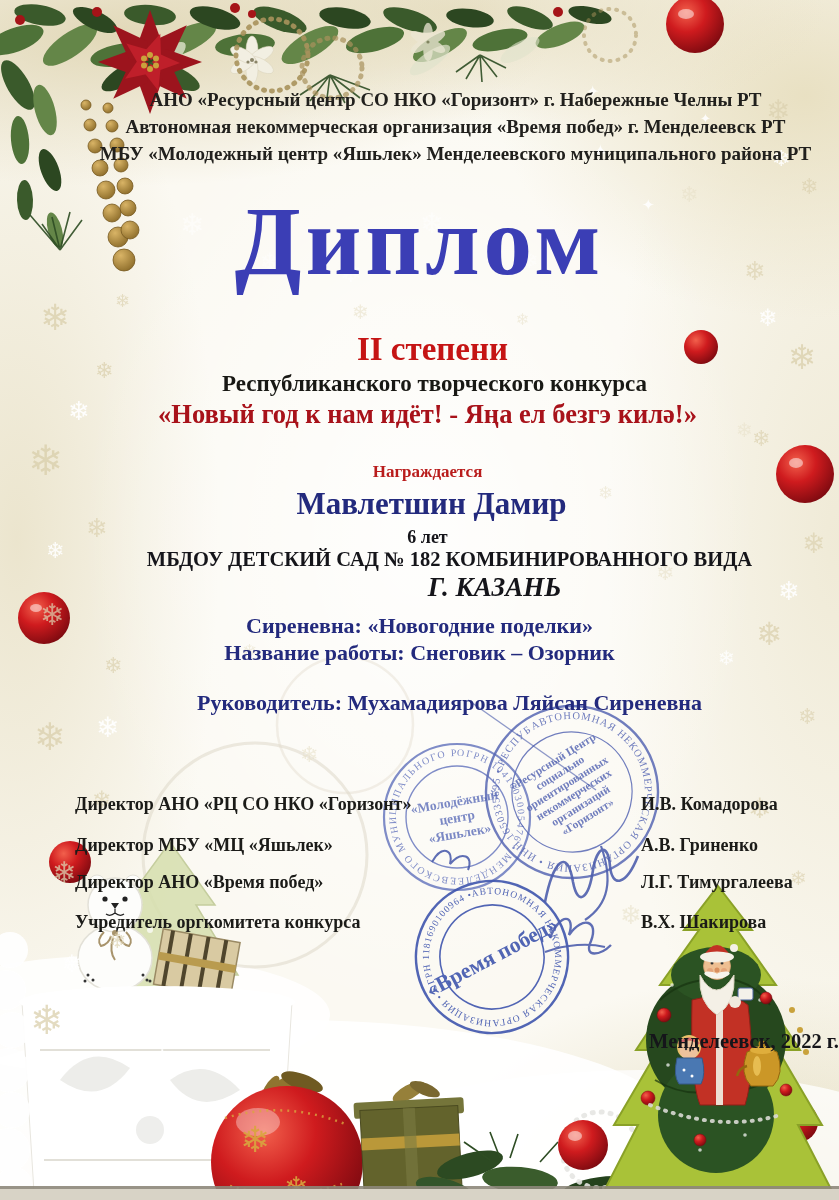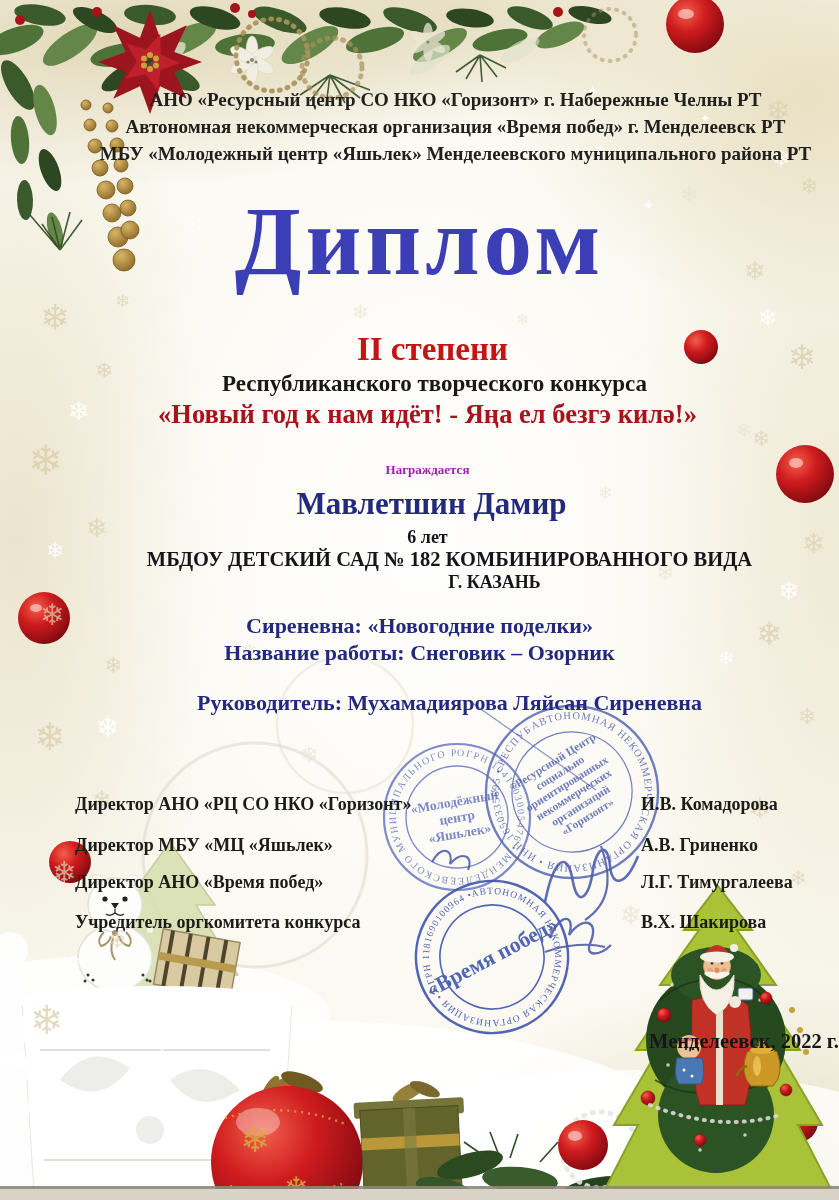--- a/index.html
+++ b/index.html
@@ -15,25 +15,25 @@
     radial-gradient(520px 310px at 92% 100%, rgba(223,214,180,0.85), rgba(223,214,180,0) 72%),
     radial-gradient(420px 270px at 8% 97%, rgba(226,217,184,0.5), rgba(226,217,184,0) 75%);}
   .decor{position:absolute;left:0;top:0;z-index:1;pointer-events:none;}
   .sf{position:absolute;z-index:1;font-family:"DejaVu Sans",sans-serif;line-height:1;pointer-events:none;}
   .t{position:absolute;left:0;right:0;text-align:center;font-weight:bold;z-index:2;margin:0;white-space:nowrap;}
   #org{top:86px;font-size:19px;line-height:27px;color:#21201d;padding-left:78px;padding-right:6px;}
   #title{top:186px;font-size:97px;letter-spacing:4px;color:var(--title-blue,#3b3eb5);}
   #degree{top:331px;font-size:33px;color:var(--degree-red,#c51414);padding-left:26px;}
   #comp1{top:371px;font-size:23px;color:#181814;padding-left:30px;}
   #comp2{top:399px;font-size:26.5px;color:var(--quote-red,#a8121a);padding-left:16px;text-align:center;}
-  #awlabel{top:462px;font-size:13px;color:#a21caf;padding-left:16px;}
+  #awlabel{top:462px;font-size:17px;color:#b91c1c;padding-left:16px;}
   #awname{top:486px;font-size:31px;color:var(--navy,#232a7d);padding-left:24px;}
   #awage{top:527px;font-size:18px;color:#15151a;padding-left:16px;}
   #awinst{top:548px;font-size:20.5px;color:#15151a;padding-left:60px;}
-  #awcity{top:572px;font-size:18px;color:#15151a;padding-left:150px;}
+  #awcity{top:572px;font-size:27px;color:#15151a;padding-left:150px;font-style:italic;}
   #nomin{top:613px;font-size:22px;color:var(--navy,#232a7d);}
   #wtitle{top:640px;font-size:22px;color:var(--navy,#232a7d);}
   #superv{top:690px;font-size:22px;color:var(--navy,#232a7d);padding-left:60px;}
   #placedate{top:1030px;font-size:20.5px;color:#15151a;padding-left:96px;text-align:right;}
   .srow{position:absolute;z-index:2;font-weight:bold;font-size:18px;color:#1b1b18;white-space:nowrap;}
   .spos{left:75px;} .snam{left:641px;}
   .r0{top:794px;} .r1{top:835px;} .r2{top:872px;} .r3{top:912px;}
 </style>
 </head>
 <body>

